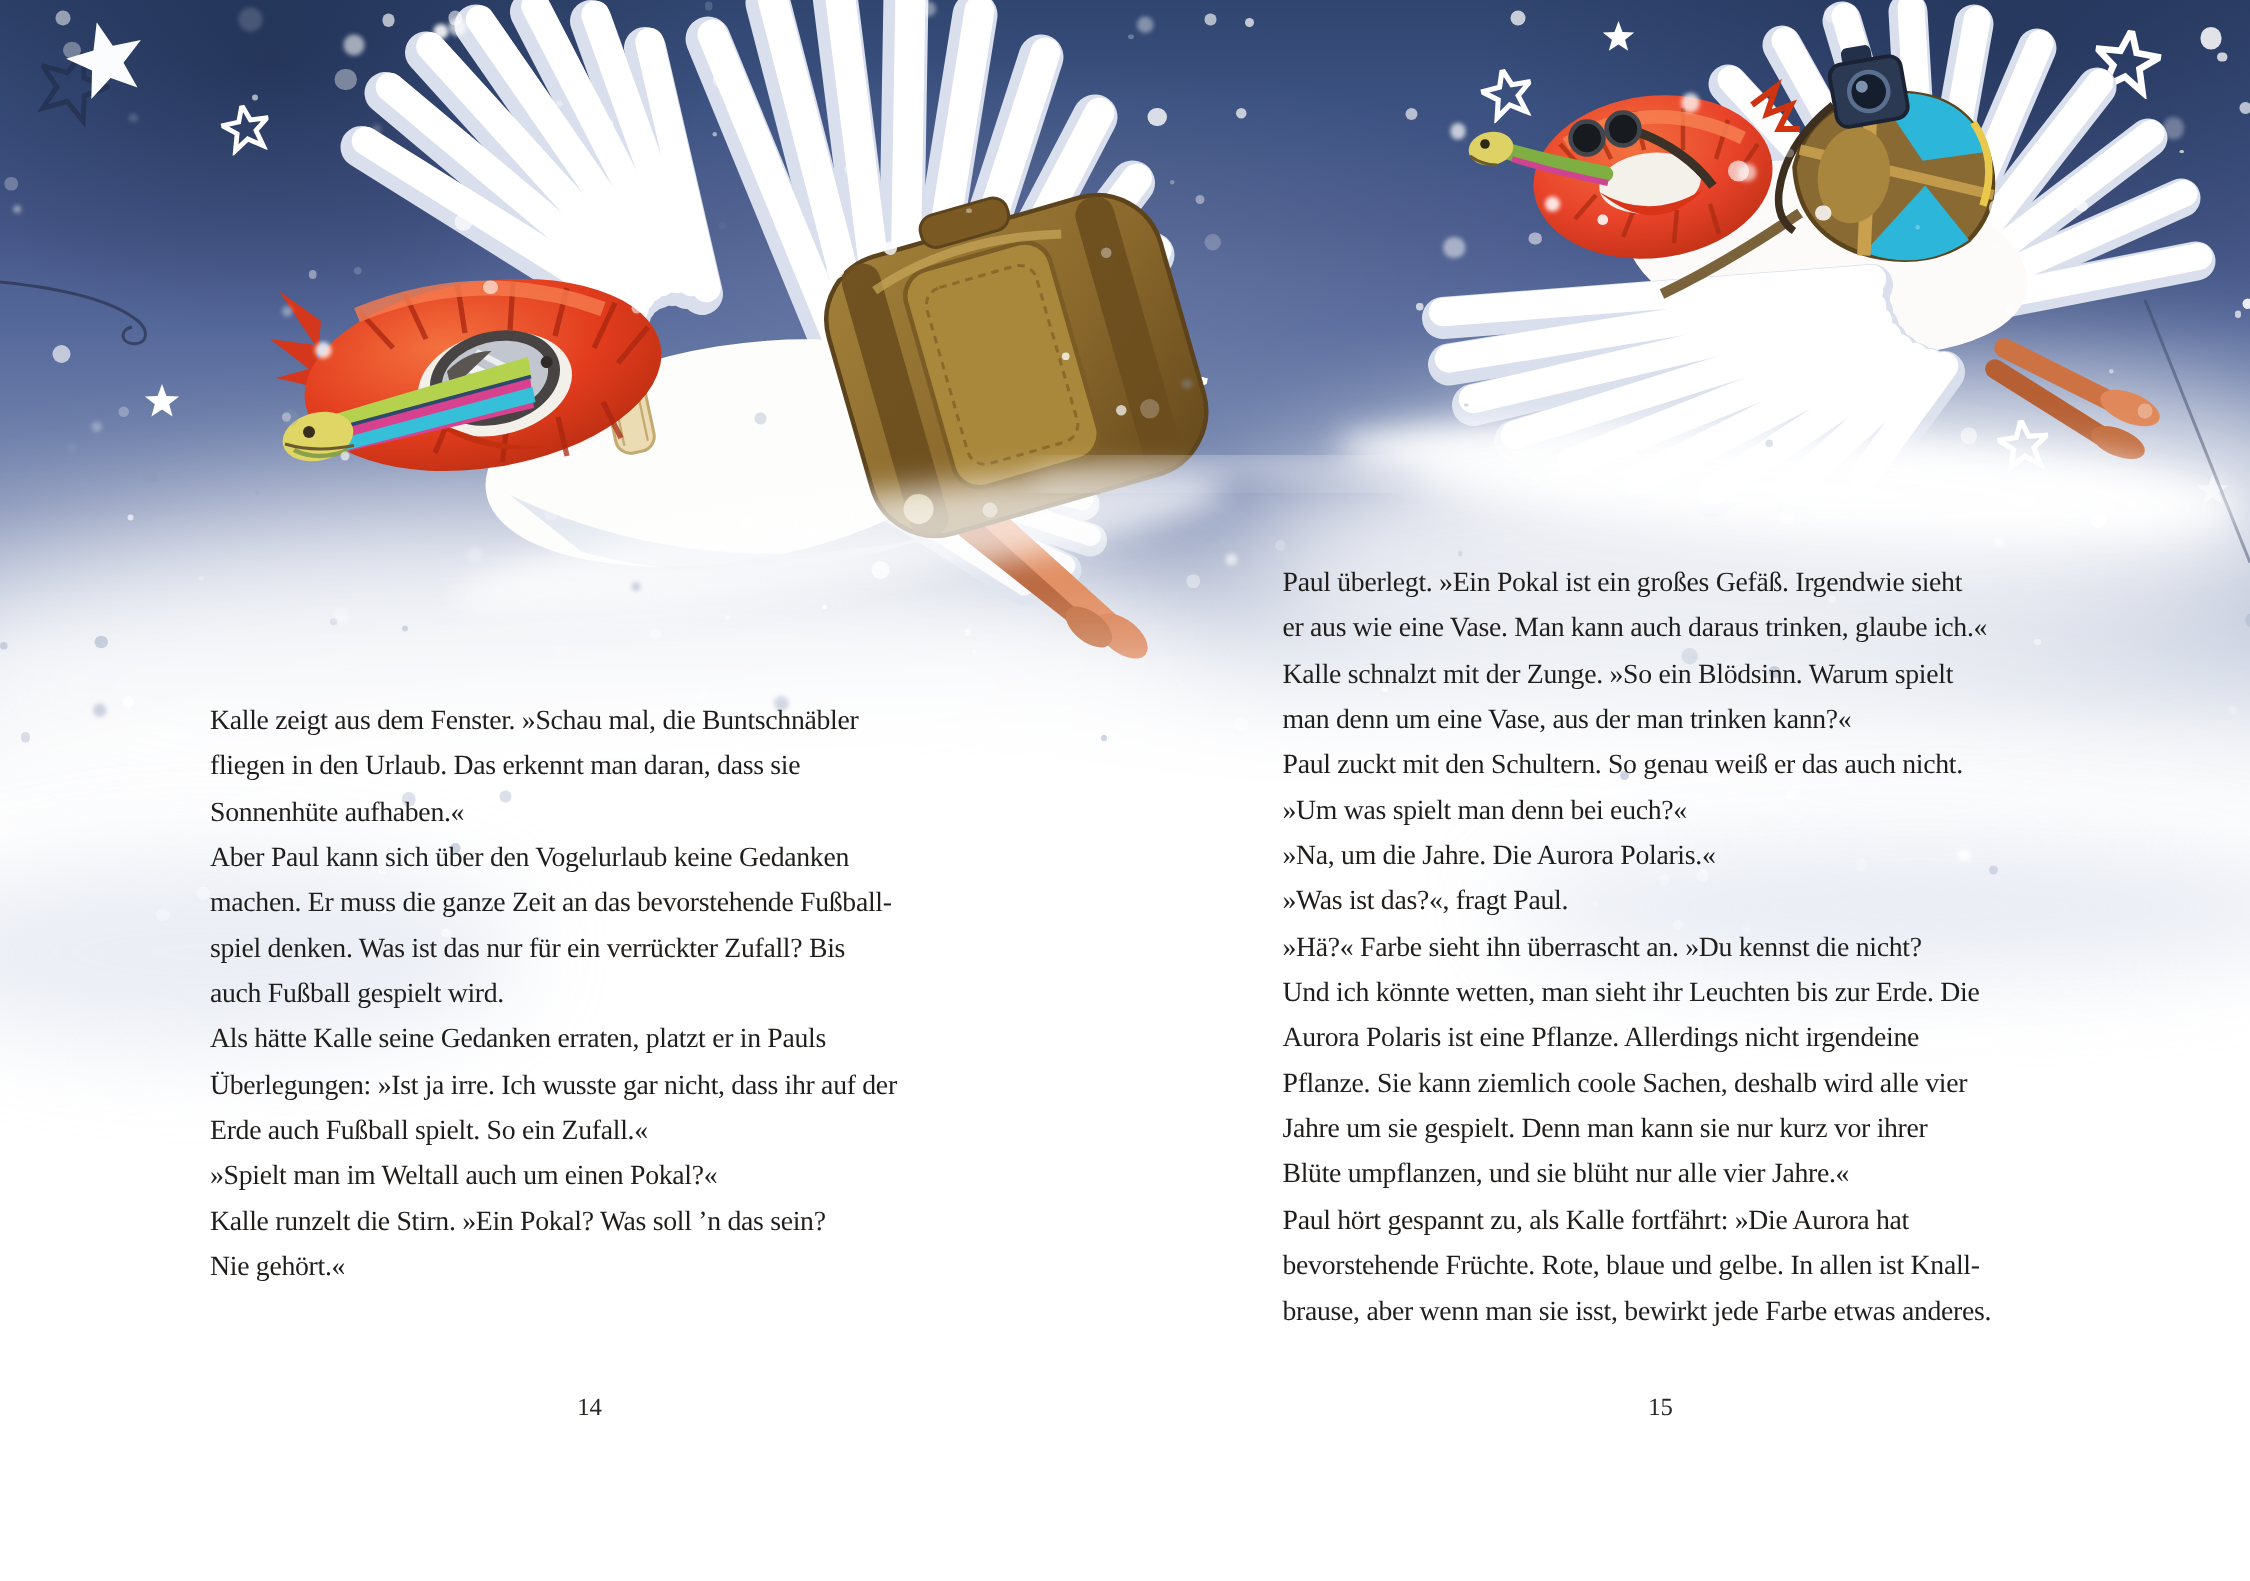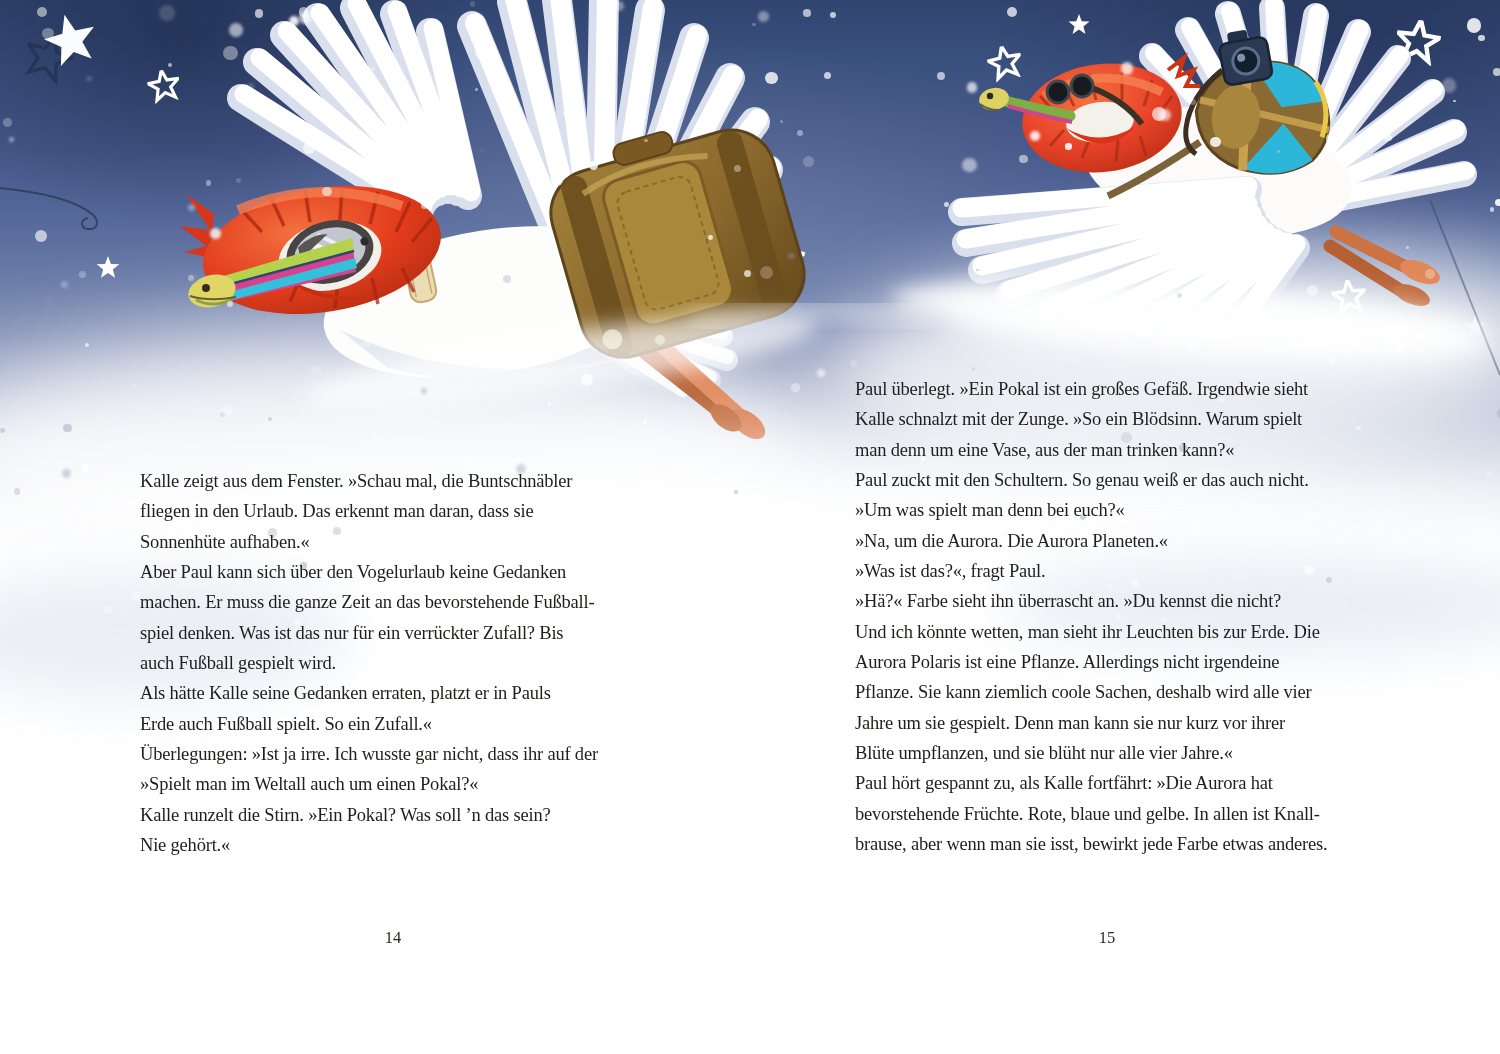--- a/index.html
+++ b/index.html
@@ -476,34 +476,35 @@
 
   <div class="page-text page-text-left">
     <p>Kalle zeigt aus dem Fenster. »Schau mal, die Buntschnäbler</p>
     <p>fliegen in den Urlaub. Das erkennt man daran, dass sie</p>
     <p>Sonnenhüte aufhaben.«</p>
     <p>Aber Paul kann sich über den Vogelurlaub keine Gedanken</p>
     <p>machen. Er muss die ganze Zeit an das bevorstehende Fußball-</p>
     <p>spiel denken. Was ist das nur für ein verrückter Zufall? Bis</p>
     <p>auch Fußball gespielt wird.</p>
     <p>Als hätte Kalle seine Gedanken erraten, platzt er in Pauls</p>
+    <p>Überlegungen: »Ist ja irre. Ich wusste gar nicht, dass ihr auf der</p>
     <p>Erde auch Fußball spielt. So ein Zufall.«</p>
-    <p>Überlegungen: »Ist ja irre. Ich wusste gar nicht, dass ihr auf der</p>
     <p>»Spielt man im Weltall auch um einen Pokal?«</p>
     <p>Kalle runzelt die Stirn. »Ein Pokal? Was soll ’n das sein?</p>
     <p>Nie gehört.«</p>
   </div>
 
   <div class="page-text page-text-right">
     <p>Paul überlegt. »Ein Pokal ist ein großes Gefäß. Irgendwie sieht</p>
+    <p>er aus wie eine Vase. Man kann auch daraus trinken, glaube ich.«</p>
     <p>Kalle schnalzt mit der Zunge. »So ein Blödsinn. Warum spielt</p>
     <p>man denn um eine Vase, aus der man trinken kann?«</p>
     <p>Paul zuckt mit den Schultern. So genau weiß er das auch nicht.</p>
     <p>»Um was spielt man denn bei euch?«</p>
-    <p>»Na, um die Aurora. Die Aurora Planeten.«</p>
+    <p>»Na, um die Jahre. Die Aurora Polaris.«</p>
     <p>»Was ist das?«, fragt Paul.</p>
     <p>»Hä?« Farbe sieht ihn überrascht an. »Du kennst die nicht?</p>
     <p>Und ich könnte wetten, man sieht ihr Leuchten bis zur Erde. Die</p>
     <p>Aurora Polaris ist eine Pflanze. Allerdings nicht irgendeine</p>
     <p>Pflanze. Sie kann ziemlich coole Sachen, deshalb wird alle vier</p>
     <p>Jahre um sie gespielt. Denn man kann sie nur kurz vor ihrer</p>
     <p>Blüte umpflanzen, und sie blüht nur alle vier Jahre.«</p>
     <p>Paul hört gespannt zu, als Kalle fortfährt: »Die Aurora hat</p>
     <p>bevorstehende Früchte. Rote, blaue und gelbe. In allen ist Knall-</p>
     <p>brause, aber wenn man sie isst, bewirkt jede Farbe etwas anderes.</p>

